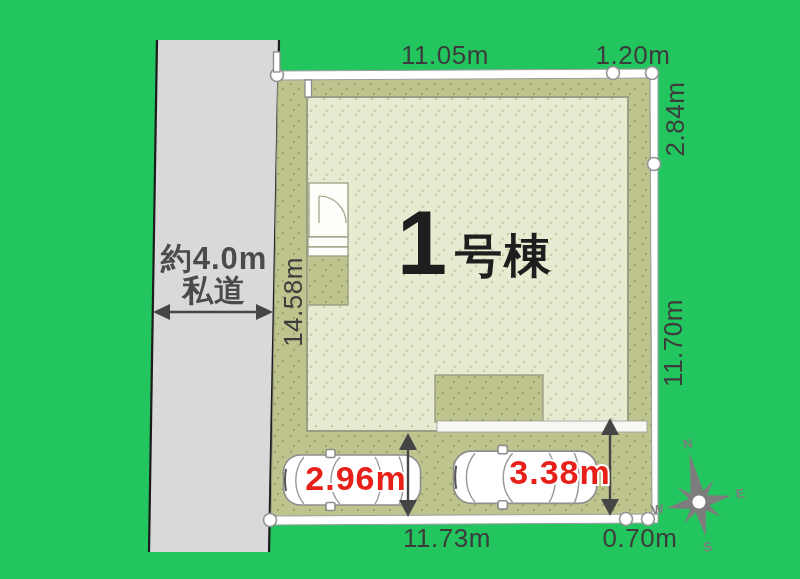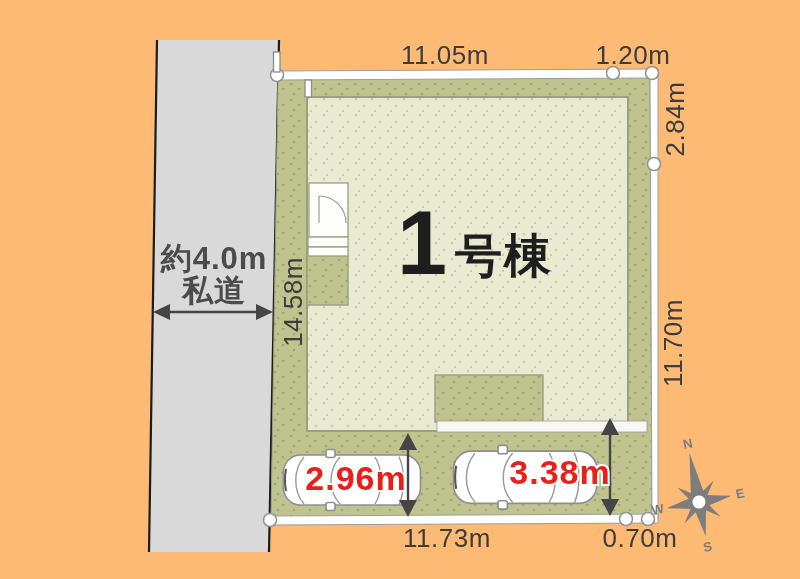--- a/index.html
+++ b/index.html
@@ -1,17 +1,17 @@
 <!DOCTYPE html>
 <html style="--plot-green: #bfc48e; --plot-dot: #a0a872; --building-fill: #e8ebd1; --building-dot: #c9cfa2; --road-gray: #d9d9d9; --outline: #9aa083; --dim-text: #3c3c3c; --road-text: #4b4b4b; --building-text: #1e1e1e; --red-accent: #e72119; --compass-gray: #7d7d7d;"><head>
 <meta charset="utf-8">
 <style>
   html,body{margin:0;padding:0;background:#ffffff;}
   .canvas{
-    position:relative;width:800px;height:579px;background:#fdba74;overflow:hidden;
+    position:relative;width:800px;height:579px;background:#22c55e;overflow:hidden;
     font-family:"Liberation Sans","DejaVu Sans",sans-serif;
   }
   svg{display:block;}
   
   .pat-plot-base{fill:var(--plot-green,#bfc48e);}
   .pat-plot-dot{fill:var(--plot-dot,#a0a872);}
   .pat-bldg-base{fill:var(--building-fill,#e8ebd1);}
   .pat-bldg-dot{fill:var(--building-dot,#c9cfa2);}
   .road-fill{fill:var(--road-gray,#d9d9d9);}
   .road-edge{stroke:#1c1c1c;stroke-width:2.2;fill:none;stroke-linecap:butt;}

